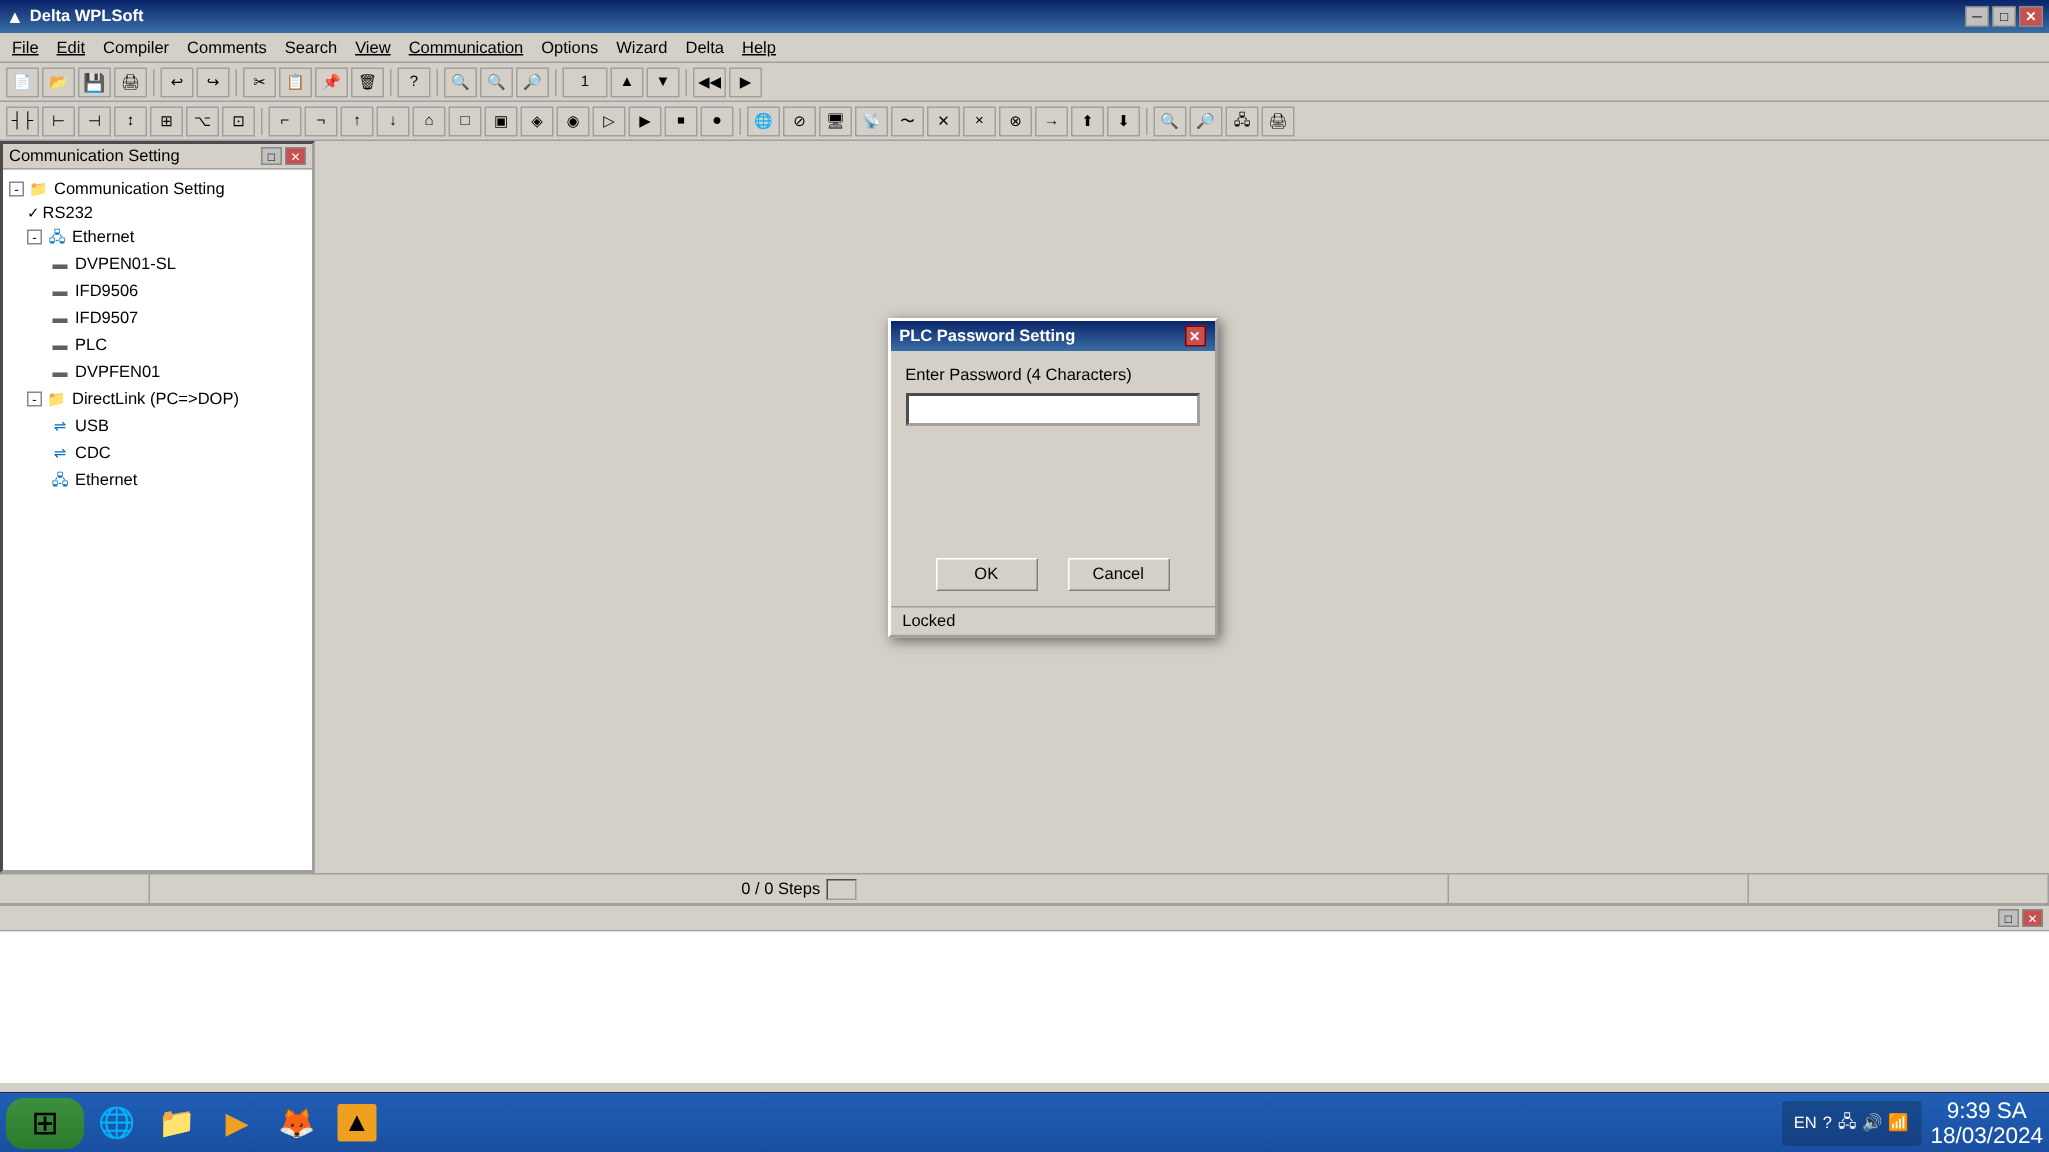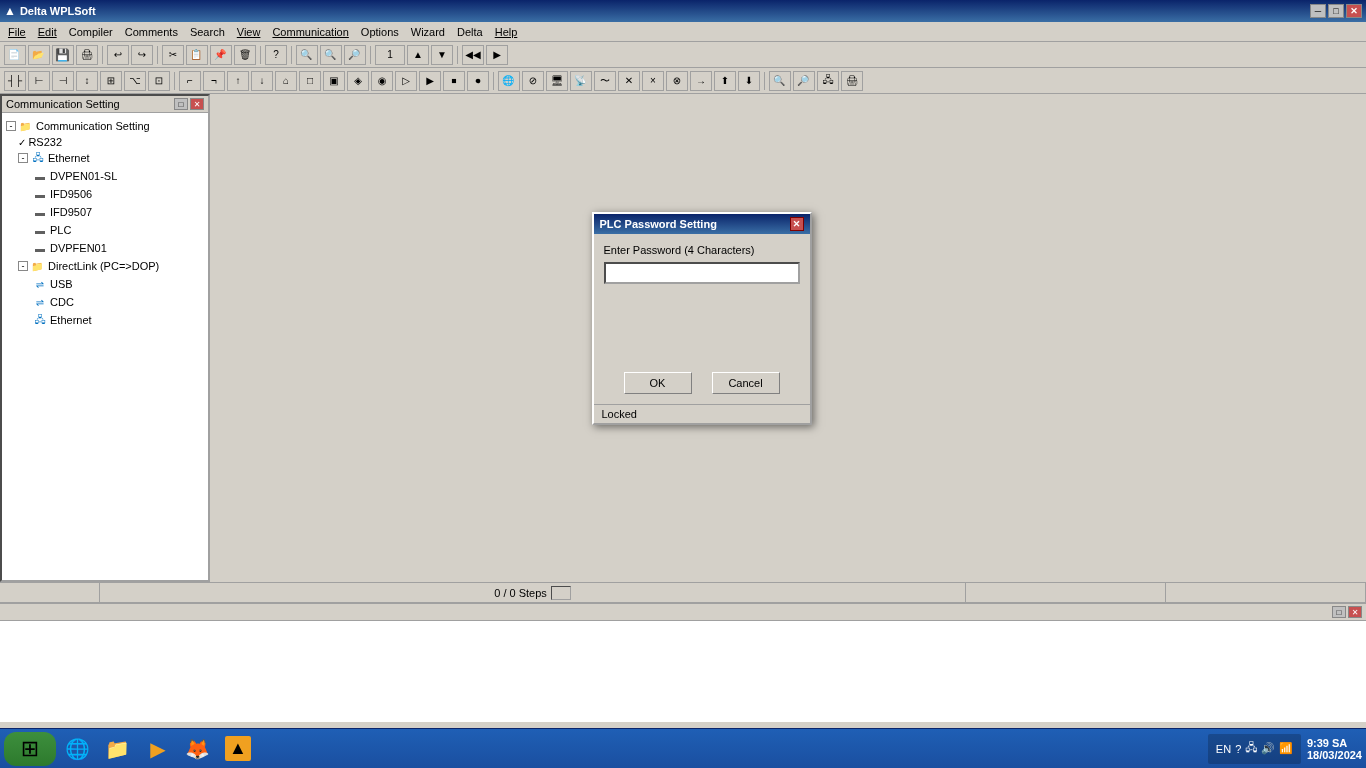--- a/index.html
+++ b/index.html
@@ -242,23 +242,22 @@
       display: flex;
       align-items: center;
       gap: 4px;
       background: rgba(0,0,0,0.2);
       padding: 1px 8px;
       height: 30px;
       border-radius: 2px;
     }
     #clock {
       color: white;
-      font-size: 11px;
-      text-align: left;
-      font-weight: bold;
+      font-size: 15px;
+      text-align: center;
     }
 
     
     #modal-overlay {
       position: absolute;
       top: 0; left: 0; right: 0; bottom: 40px;
       background: transparent;
       display: flex;
       align-items: center;
       justify-content: center;

